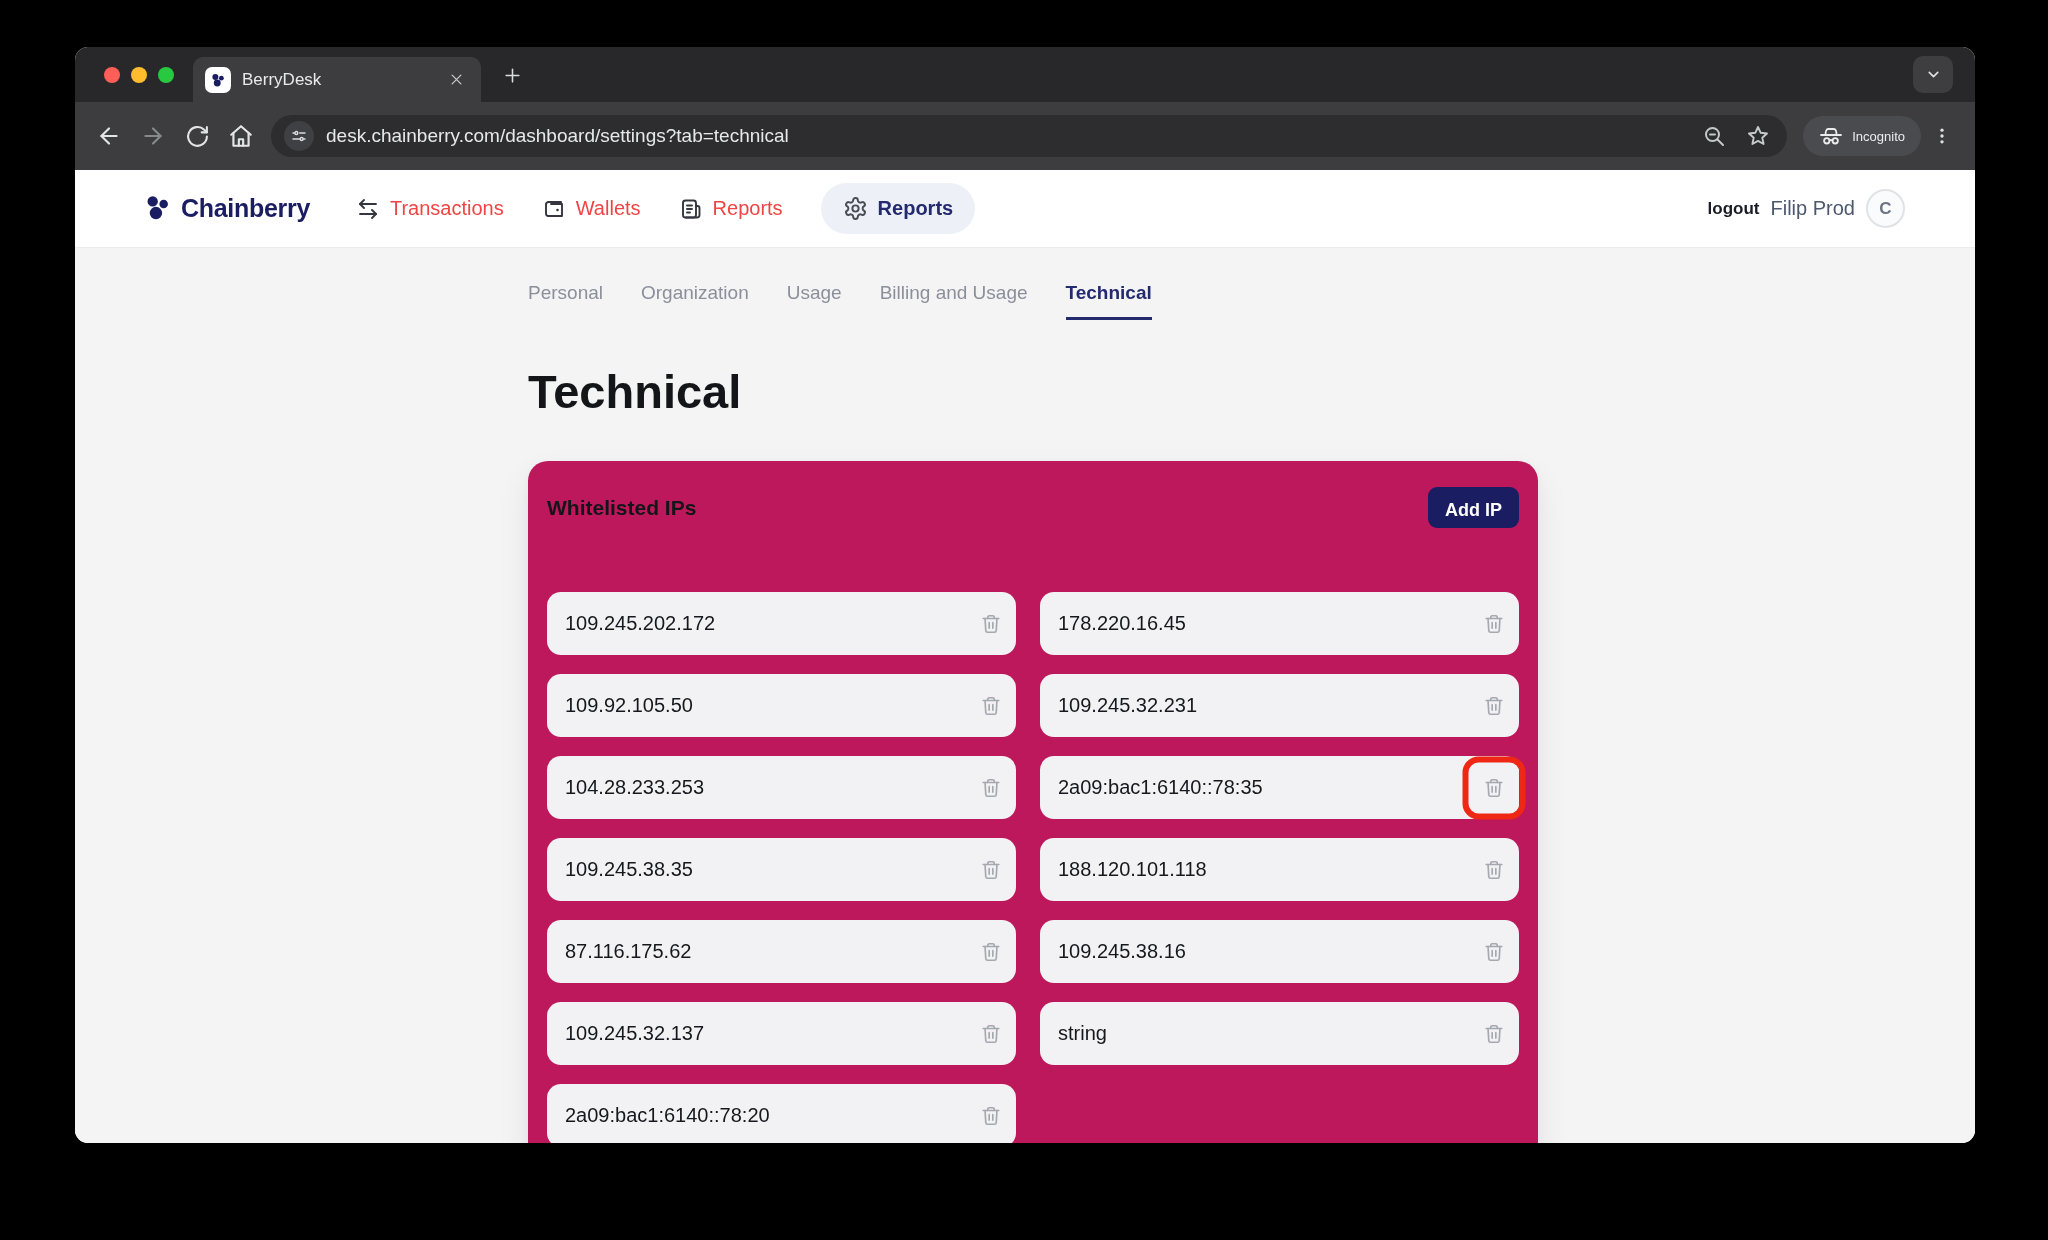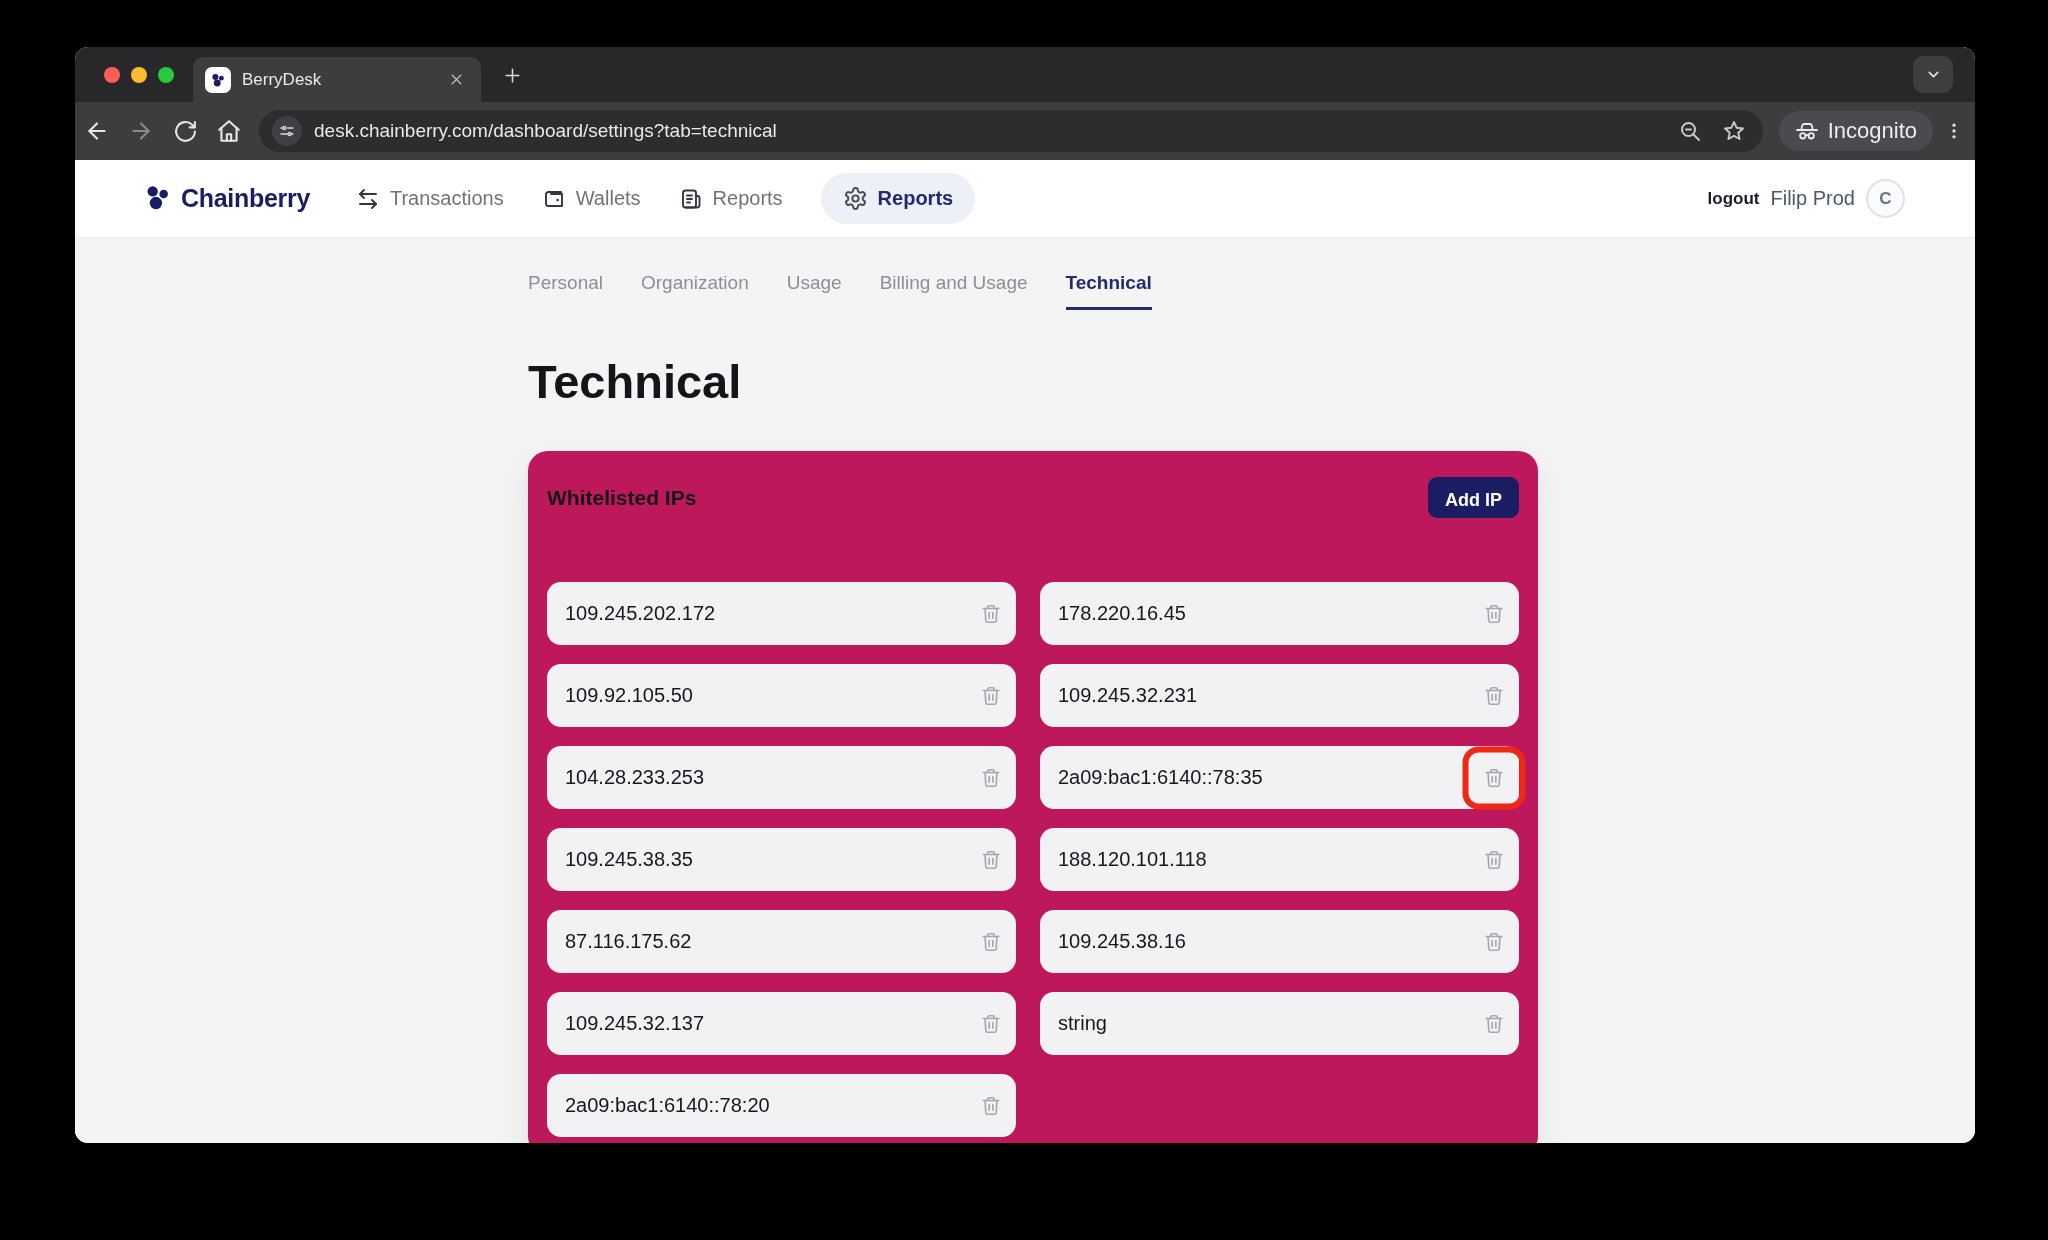--- a/index.html
+++ b/index.html
@@ -41,46 +41,46 @@
     display:flex; align-items:center; justify-content:center; flex-shrink:0;
   }
   .tab-title{ color:#e8e9eb; font-size:17px; flex:1; white-space:nowrap; overflow:hidden; }
   .icon-btn{ background:transparent; border:none; display:flex; align-items:center; justify-content:center; cursor:default; }
   .tab-close{ width:26px; height:26px; border-radius:6px; color:#c3c4c7; }
   .newtab{ position:absolute; left:417px; top:8px; width:40px; height:40px; border-radius:10px; color:#dcdde0; }
   .tab-chevron{ position:absolute; right:22px; top:9px; width:40px; height:37px;
     border-radius:10px; background:#3e3e41; color:#dcdde0; }
 
   
-  .toolbar{ height:58px; background:#3d3d40; flex-shrink:0;
-    display:flex; align-items:center; padding:0 0; }
+  .toolbar{ height:68px; background:#3d3d40; flex-shrink:0;
+    display:flex; align-items:center; padding:0 12px; }
   .tb-btn{ width:44px; height:44px; color:#e3e4e6; }
   .tb-btn.dim{ color:#87898c; }
   .omnibox{
     flex:1; min-width:0; height:42px; margin:0 8px; border-radius:21px;
     background:#2d2d2f; display:flex; align-items:center; gap:12px; padding:0 13px;
   }
   .site-chip{ width:30px; height:30px; border-radius:50%; background:#3f4043;
     display:flex; align-items:center; justify-content:center; color:#d9dadd; flex-shrink:0; }
   .url{ flex:1; color:#e7e8ea; font-size:19px; white-space:nowrap; overflow:hidden; }
   .om-right{ display:flex; align-items:center; gap:20px; color:#c6c8cb; margin-right:4px; }
   .incognito{
     height:40px; border-radius:20px; background:#4a4b4f; margin-left:8px;
     display:flex; align-items:center; gap:9px; padding:0 16px;
-    color:#ececee; font-size:22px; flex-shrink:0;
+    color:#ececee; font-size:13px; flex-shrink:0;
   }
   .kebab{ width:42px; height:44px; color:#dfe1e3; }
 
   
   .appnav{ height:78px; background:#fff; border-bottom:1px solid #ececee; flex-shrink:0;
     display:flex; align-items:center; padding:0 70px 0 68px; }
   .brand{ display:flex; align-items:center; gap:7px; cursor:default; }
   .brand-text{ font-size:25px; font-weight:800; color:var(--navy); letter-spacing:-0.3px; }
   .menu{ display:flex; align-items:center; gap:38px; margin-left:46px; }
-  .menu-item{ display:flex; align-items:center; gap:10px; font-size:20px; color:#737373; cursor:default; }
+  .menu-item{ display:flex; align-items:center; gap:10px; font-size:20px; color:#ef4444; cursor:default; }
   .menu-item .mi-icon{ color:#33363f; display:flex; }
   .menu-item.active{ background:var(--pill-bg); border-radius:28px; padding:13px 22px;
     color:#232a6d; font-weight:600; }
   .menu-item.active .mi-icon{ color:#4a4d58; }
   .nav-right{ margin-left:auto; display:flex; align-items:center; gap:11px; }
   .logout{ font-size:17px; font-weight:700; color:#181c27; background:none; border:none; }
   .username{ font-size:20px; color:#4d586d; }
   .avatar{ width:39px; height:39px; border-radius:50%; background:#fafbfc;
     border:2px solid #dfe3e8; display:flex; align-items:center; justify-content:center;
     color:#6d7482; font-size:17px; font-weight:700; }

